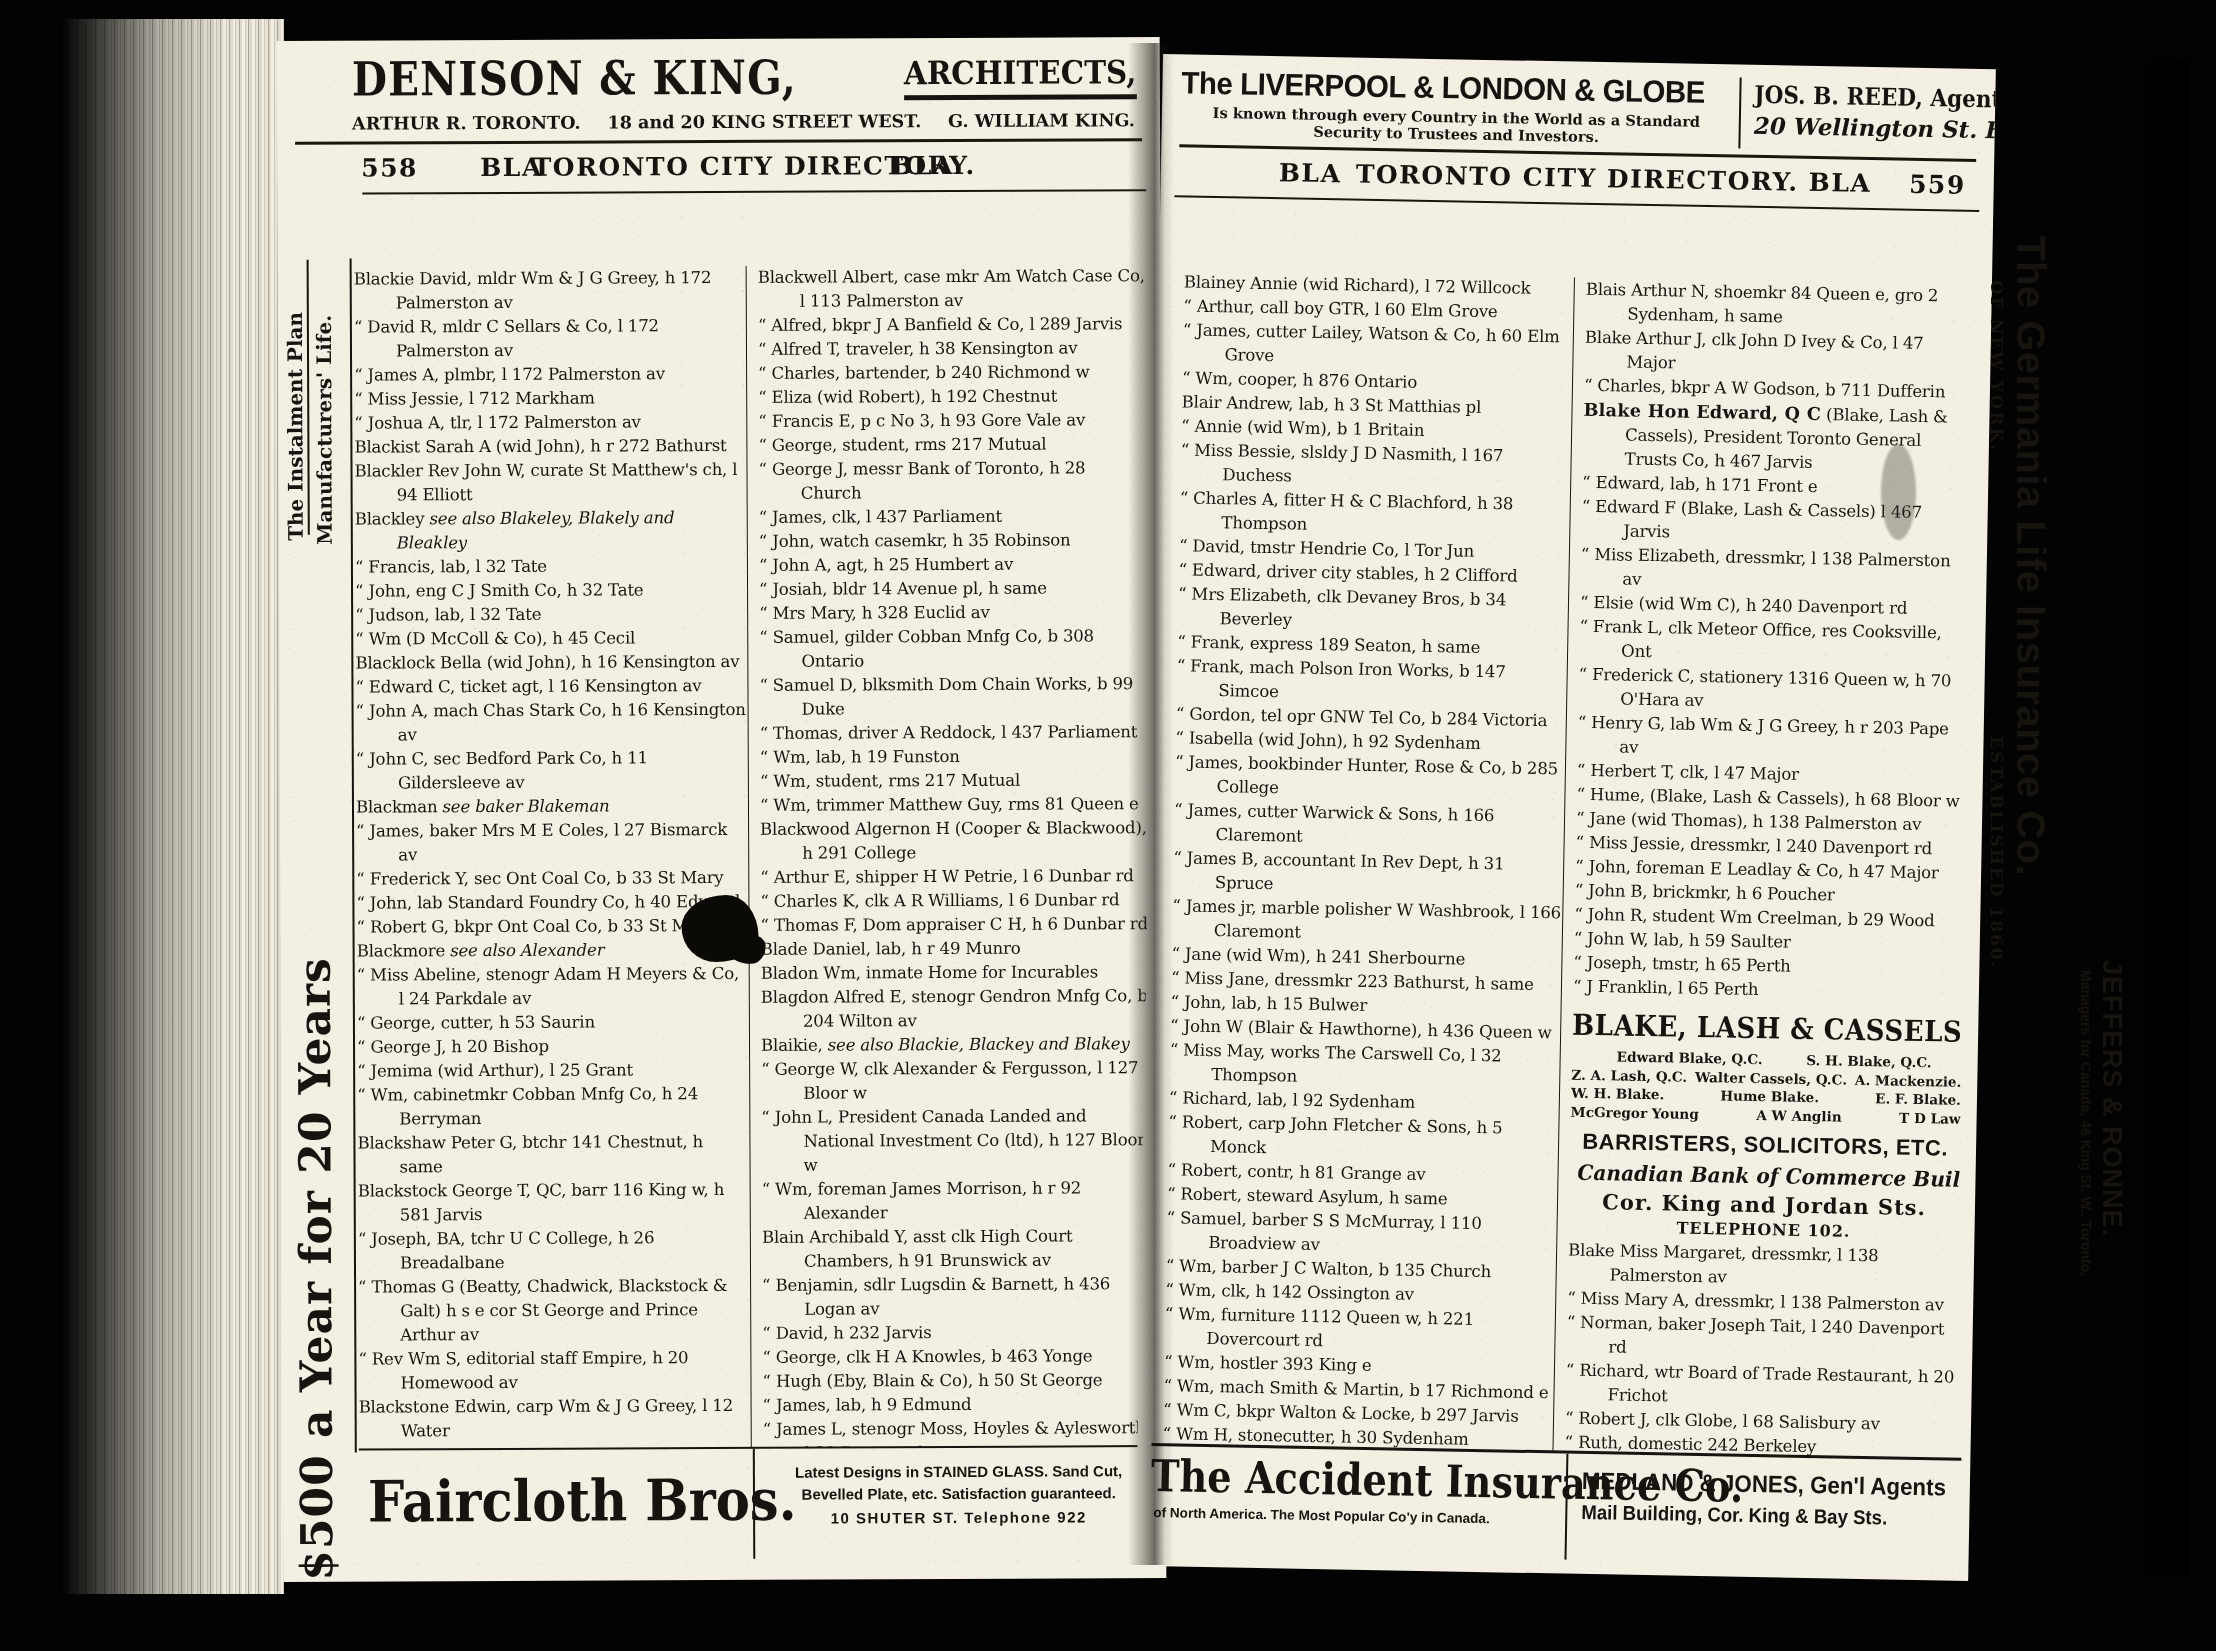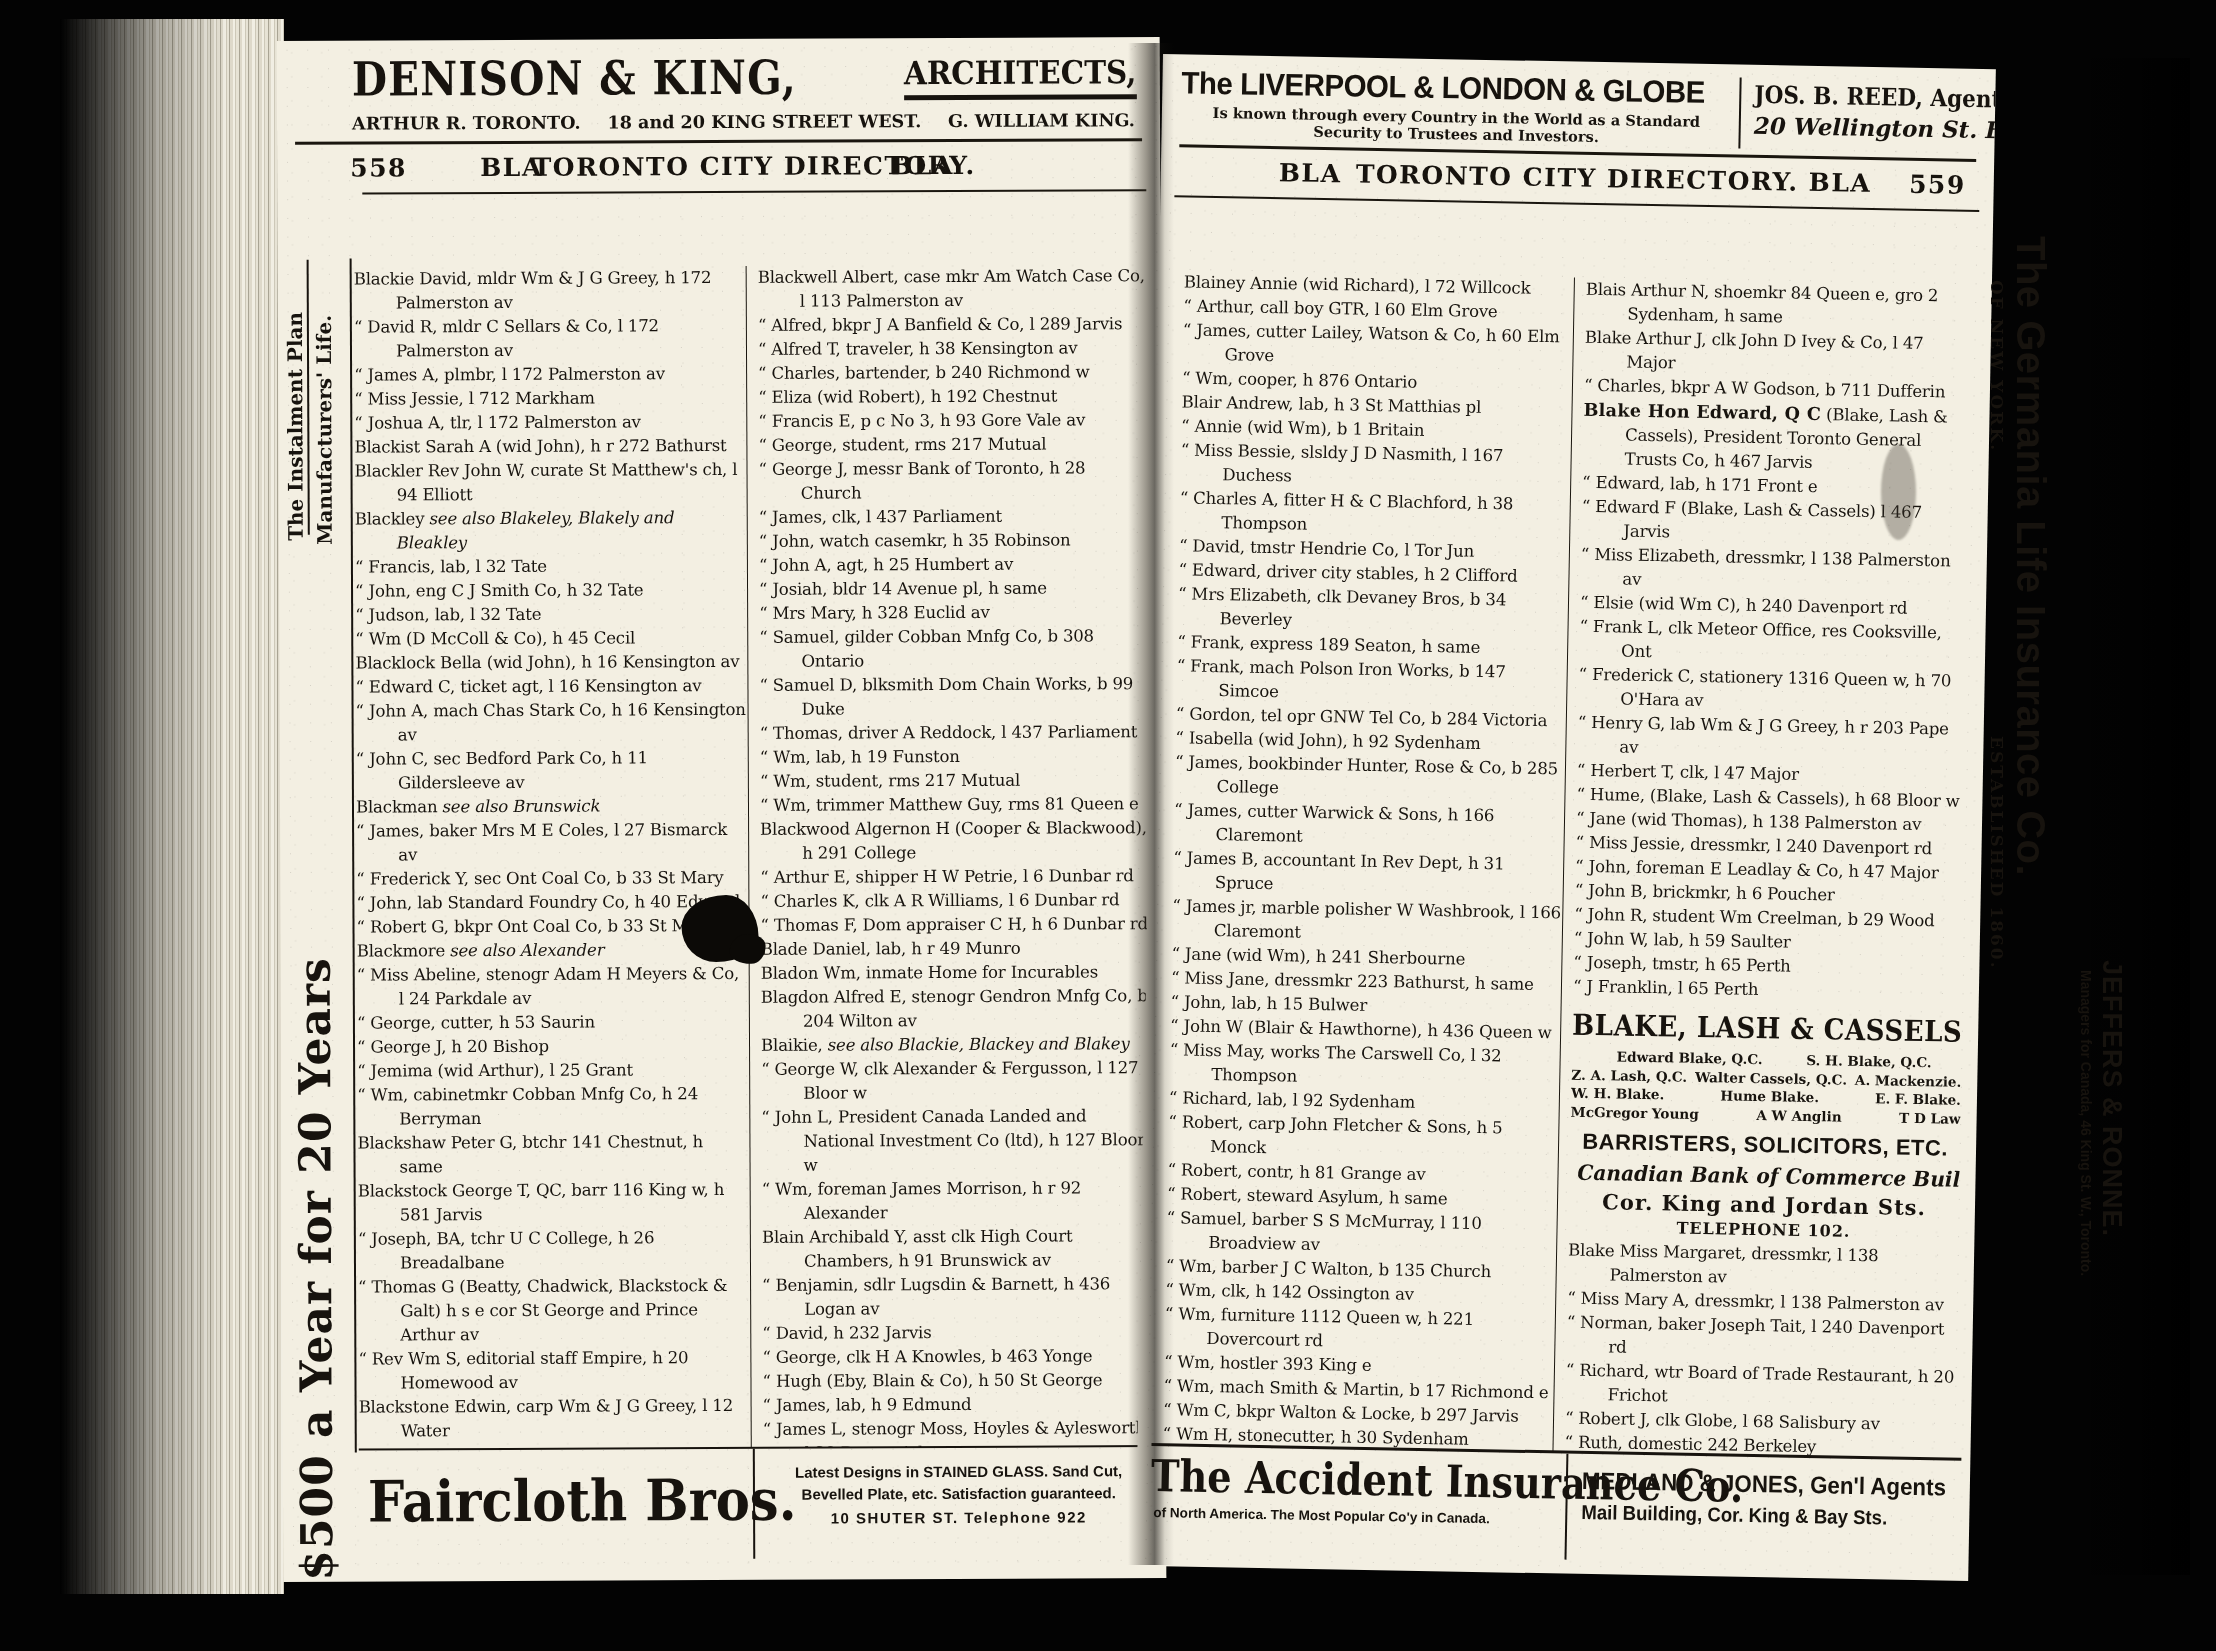--- a/index.html
+++ b/index.html
@@ -132,21 +132,21 @@
       <div class="lp-adtitle">ARCHITECTS,</div>
     </div>
     <div class="lp-adrow2">
       <span>ARTHUR R. TORONTO.</span>
       <span>18 and 20 KING STREET WEST.</span>
       <span>G. WILLIAM KING.</span>
     </div>
     <div class="rule-heavy"></div>
 
     <div class="dirhead">
-      <span style="left:2px">558</span>
+      <span style="left:13px">558</span>
       <span style="left:132px">BLA</span>
       <span class="dh-title">TORONTO CITY DIRECTORY.</span>
       <span style="left:543px">BLA</span>
     </div>
     <div class="rule-light" style="margin-left:85px"></div>
 
     <div class="cols">
       <div class="col">
           <p class="entry">Blackie David, mldr Wm &amp; J G Greey, h 172 Palmerston av</p>
           <p class="entry">“ David R, mldr C Sellars &amp; Co, l 172 Palmerston av</p>
@@ -157,21 +157,21 @@
           <p class="entry">Blackler Rev John W, curate St Matthew's ch, l 94 Elliott</p>
           <p class="entry">Blackley <i>see also Blakeley, Blakely and Bleakley</i></p>
           <p class="entry">“ Francis, lab, l 32 Tate</p>
           <p class="entry">“ John, eng C J Smith Co, h 32 Tate</p>
           <p class="entry">“ Judson, lab, l 32 Tate</p>
           <p class="entry">“ Wm (D McColl &amp; Co), h 45 Cecil</p>
           <p class="entry">Blacklock Bella (wid John), h 16 Kensington av</p>
           <p class="entry">“ Edward C, ticket agt, l 16 Kensington av</p>
           <p class="entry">“ John A, mach Chas Stark Co, h 16 Kensington av</p>
           <p class="entry">“ John C, sec Bedford Park Co, h 11 Gildersleeve av</p>
-          <p class="entry">Blackman <i>see also Brunswick</i></p>
+          <p class="entry">Blackman <i>see baker Blakeman</i></p>
           <p class="entry">“ James, baker Mrs M E Coles, l 27 Bismarck av</p>
           <p class="entry">“ Frederick Y, sec Ont Coal Co, b 33 St Mary</p>
           <p class="entry">“ John, lab Standard Foundry Co, h 40 Edward</p>
           <p class="entry">“ Robert G, bkpr Ont Coal Co, b 33 St Mary</p>
           <p class="entry">Blackmore <i>see also Alexander</i></p>
           <p class="entry">“ Miss Abeline, stenogr Adam H Meyers &amp; Co, l 24 Parkdale av</p>
           <p class="entry">“ George, cutter, h 53 Saurin</p>
           <p class="entry">“ George J, h 20 Bishop</p>
           <p class="entry">“ Jemima (wid Arthur), l 25 Grant</p>
           <p class="entry">“ Wm, cabinetmkr Cobban Mnfg Co, h 24 Berryman</p>

